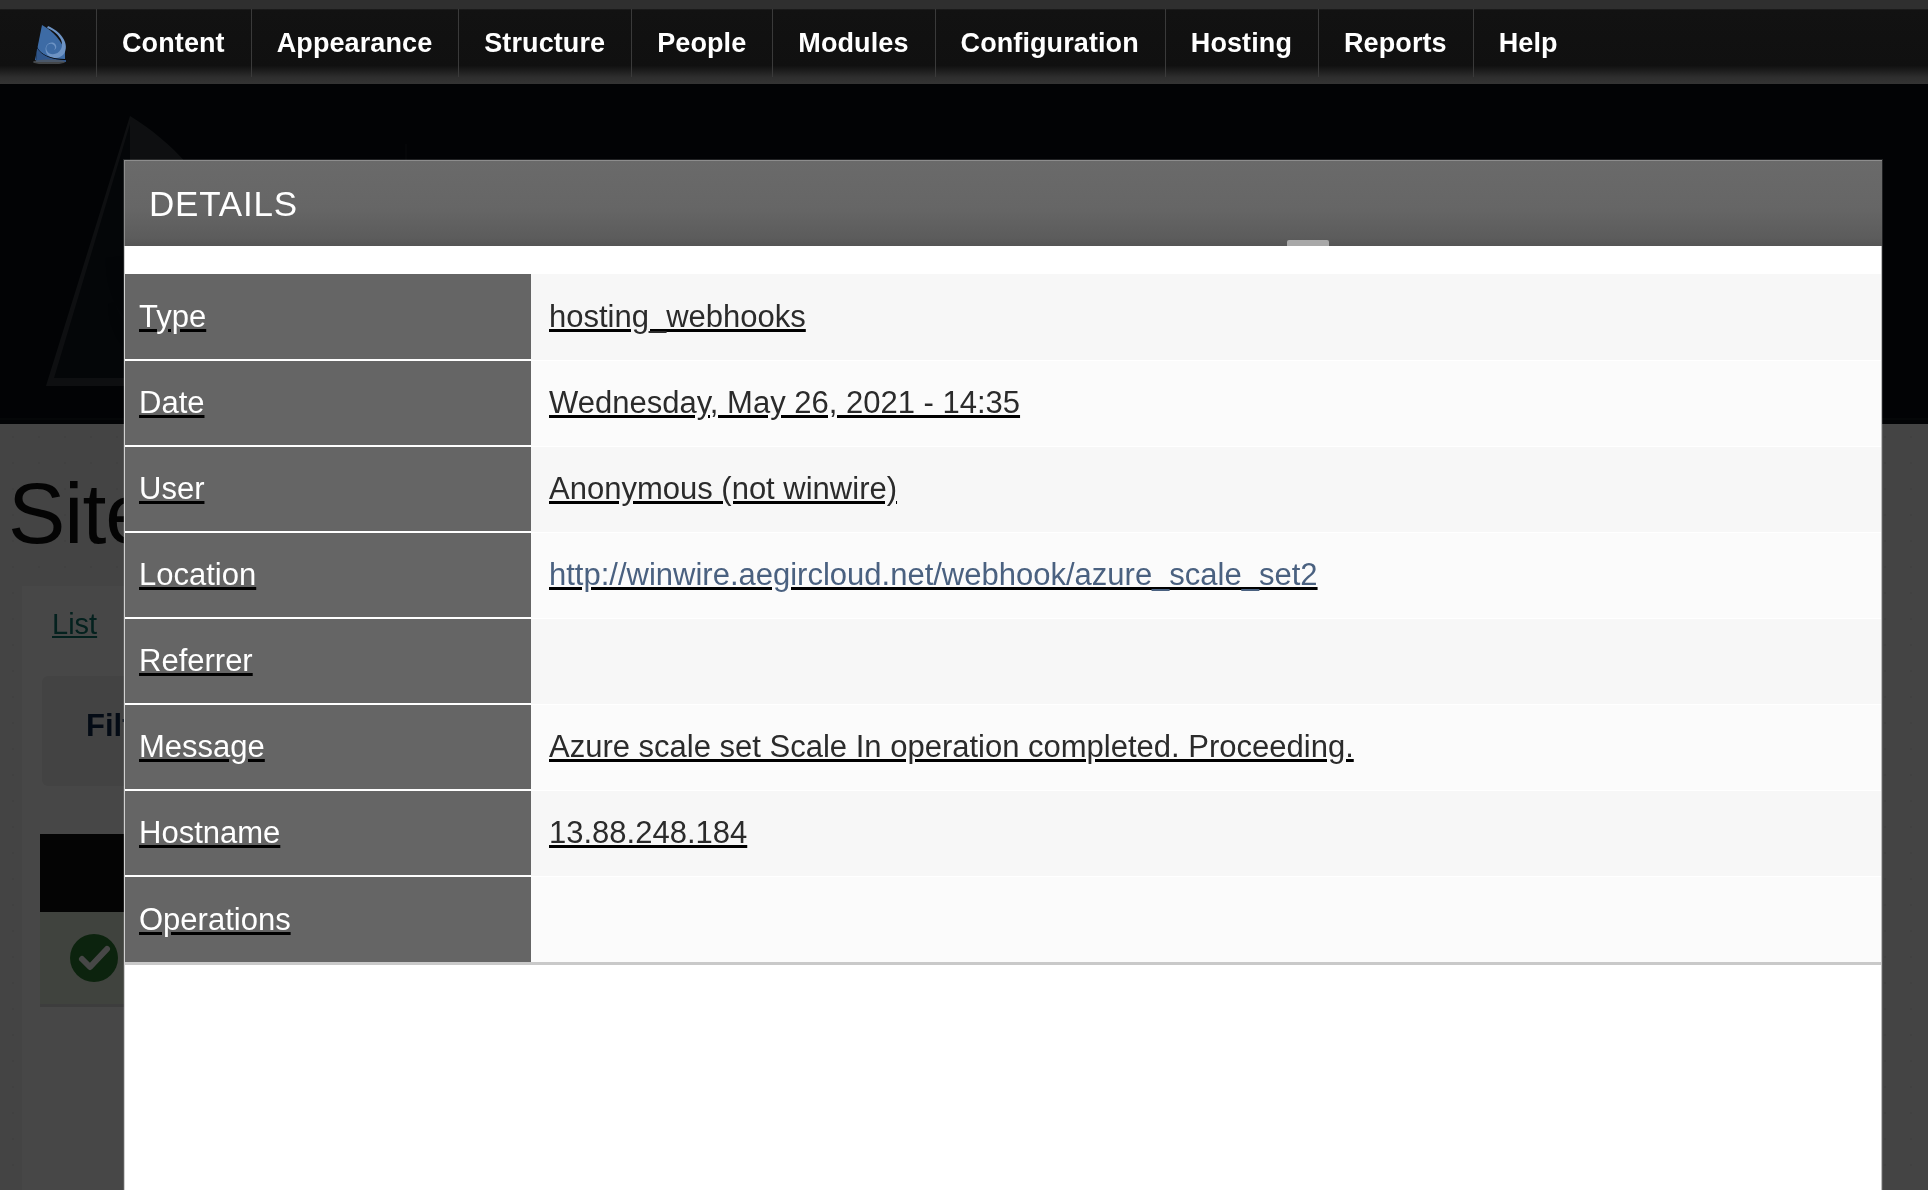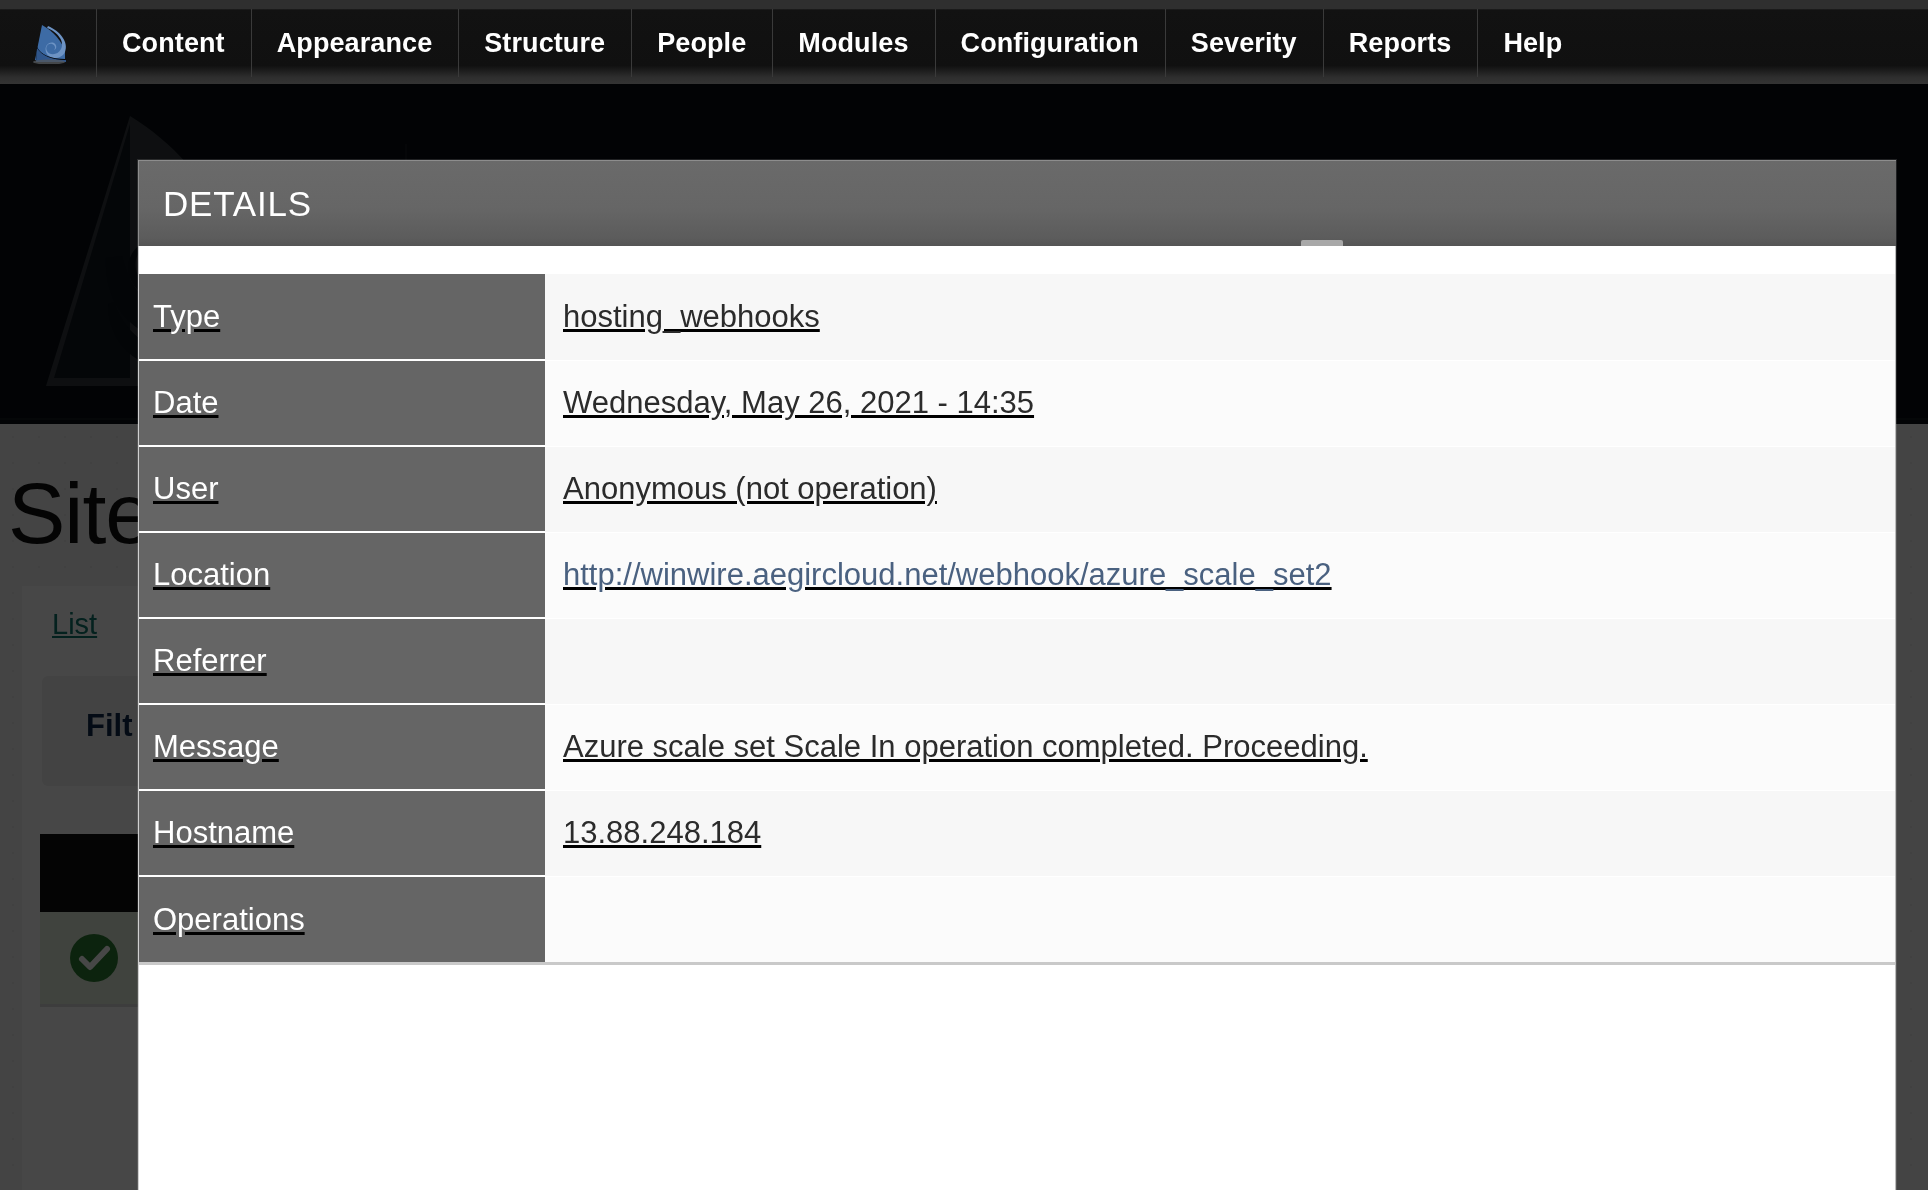--- a/index.html
+++ b/index.html
@@ -172,21 +172,21 @@
     top: 84px; left: 0;
     width: 1928px;
     height: 1106px;
     background: rgba(0,0,0,0.72);
     z-index: 20;
   }
 
   
   #details-modal {
     position: absolute;
-    left: 138px;
+    left: 124px;
     top: 160px;
     width: 1758px;
     height: 1030px;
     z-index: 40;
     box-shadow: 0 0 0 1px rgba(255,255,255,0.12);
   }
   .modal-titlebar {
     position: relative;
     width: 100%;
     height: 86px;
@@ -317,21 +317,21 @@
       <ellipse cx="24" cy="42" rx="16" ry="2.4" fill="#55595d" opacity="0.75"></ellipse>
     </svg>
   </div>
 
   <div class="tb-item">Content</div>
   <div class="tb-item">Appearance</div>
   <div class="tb-item">Structure</div>
   <div class="tb-item">People</div>
   <div class="tb-item">Modules</div>
   <div class="tb-item">Configuration</div>
-  <div class="tb-item">Severity</div>
+  <div class="tb-item">Hosting</div>
   <div class="tb-item">Reports</div>
   <div class="tb-item">Help</div>
 </div>
 
 <div id="details-modal">
 
   <div class="modal-titlebar">
     <div class="modal-title">DETAILS</div>
     <div class="modal-tab-nub"></div>
   </div>
@@ -342,21 +342,21 @@
           <tr>
             <th>Type</th>
             <td>hosting_webhooks</td>
           </tr>
           <tr>
             <th>Date</th>
             <td>Wednesday, May 26, 2021 - 14:35</td>
           </tr>
           <tr>
             <th>User</th>
-            <td>Anonymous (not operation)</td>
+            <td>Anonymous (not winwire)</td>
           </tr>
           <tr>
             <th>Location</th>
             <td><a class="cell-link">http://winwire.aegircloud.net/webhook/azure_scale_set2</a></td>
           </tr>
           <tr>
             <th>Referrer</th>
             <td></td>
           </tr>
           <tr>

